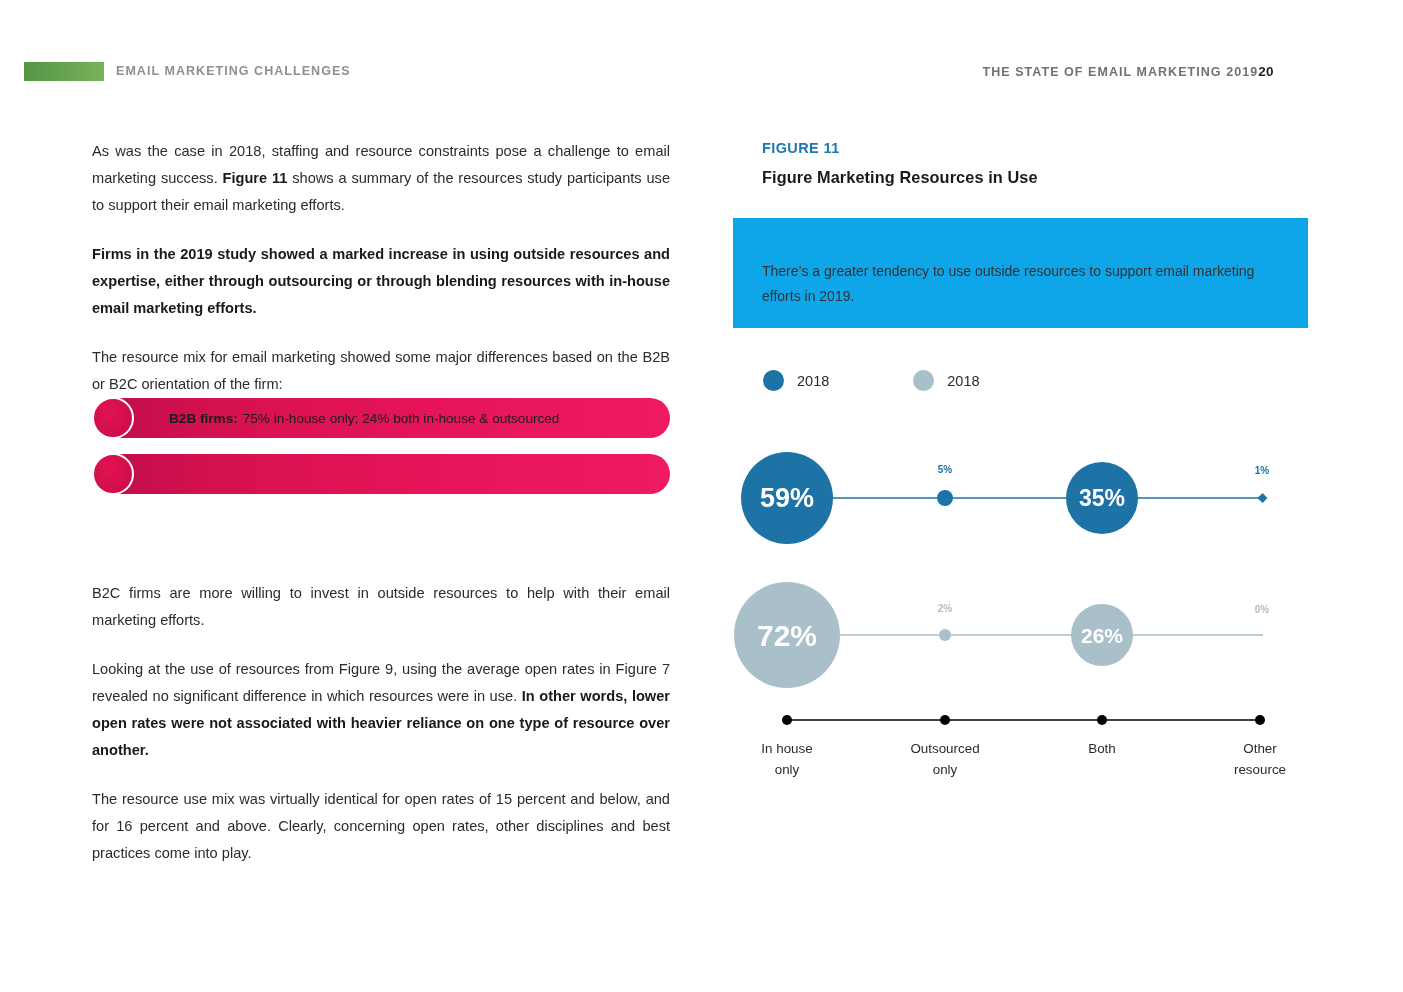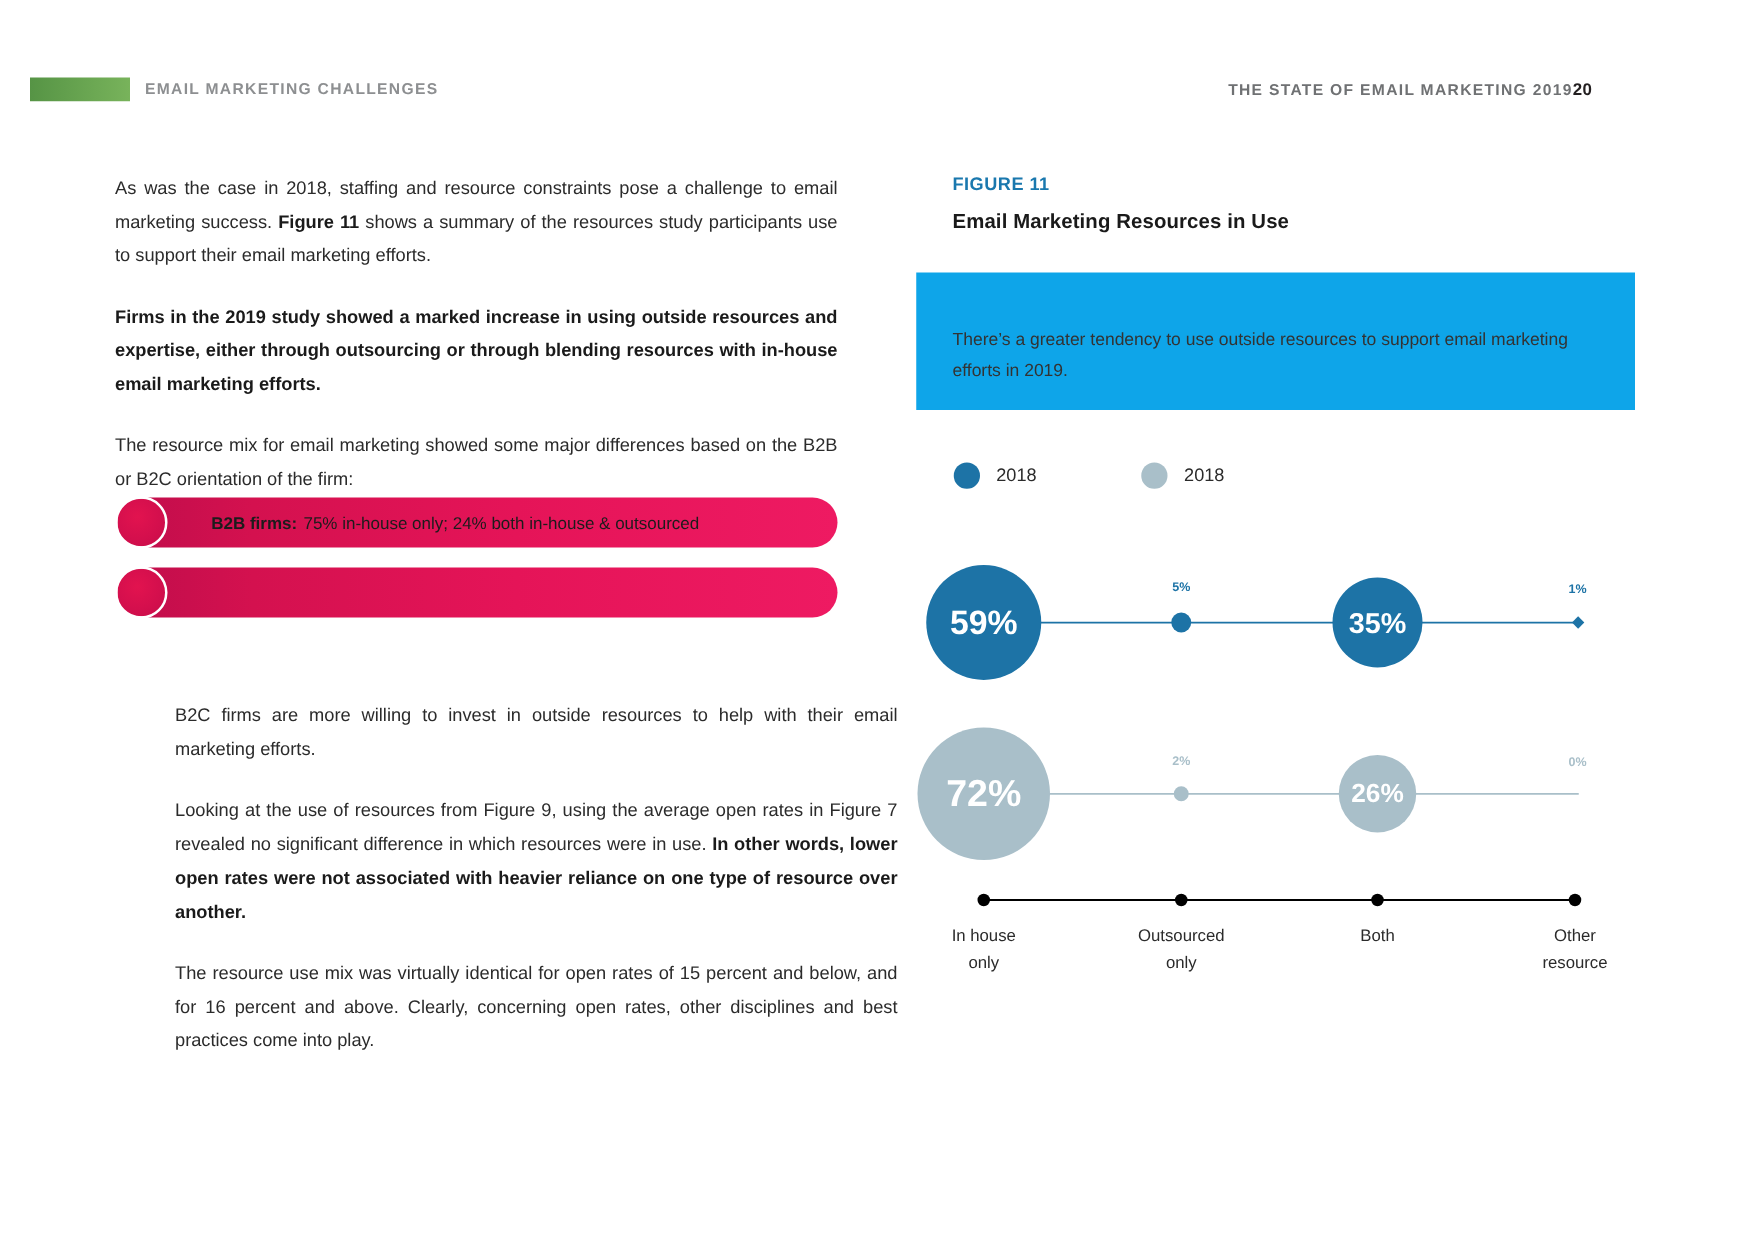--- a/index.html
+++ b/index.html
@@ -128,23 +128,22 @@
     display: flex;
     align-items: center;
     font-size: 13.6px;
     color: #1c1c1c;
   }
   .callout-text .cl-label { font-weight: bold; margin-right: 5px; padding-left: 17px; }
 
   .left-col-lower {
     position: absolute;
     left: 92px;
-    top: 560px;
+    top: 580px;
     width: 578px;
-    margin-left: 48px;
   }
 
   
   .right-col {
     position: absolute;
     left: 762px;
     top: 140px;
     width: 548px;
   }
   .figure-kicker {
@@ -267,21 +266,21 @@
 <div class="left-col-lower">
   <p class="body-para">B2C firms are more willing to invest in outside resources to help with their email marketing efforts.</p>
 
   <p class="body-para"><span>Looking at the use of resources from Figure 9, using the average open rates in Figure 7 revealed no significant difference in which resources were in use. </span><b>In other words, lower open rates were not associated with heavier reliance on one type of resource over another.</b></p>
 
   <p class="body-para">The resource use mix was virtually identical for open rates of 15 percent and below, and for 16 percent and above. Clearly, concerning open rates, other disciplines and best practices come into play.</p>
 </div>
 
 <div class="right-col">
   <div class="figure-kicker">FIGURE 11</div>
-  <div class="figure-title">Email Marketing Resources in Use</div>
+  <div class="figure-title">Figure Marketing Resources in Use</div>
 </div>
 
 <div class="figure-note">
   <div class="figure-note-text">There’s a greater tendency to use outside resources to support email marketing efforts in 2019.</div>
 </div>
 
 <div class="legend">
   <div class="legend-item">
     <span class="legend-swatch" style="background:#1d73a6"></span>
     <span class="legend-label">2018</span>

